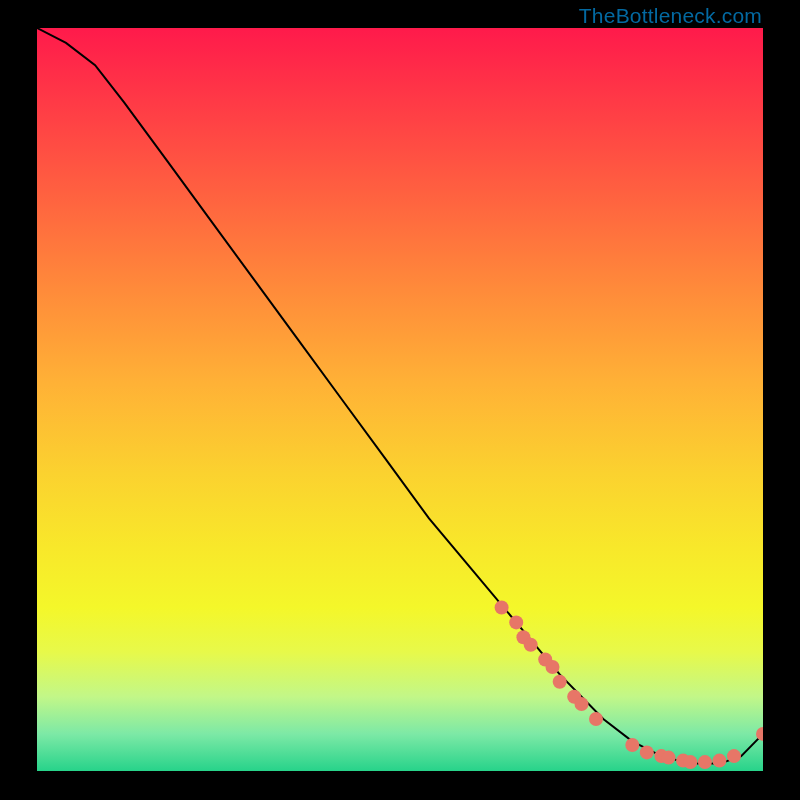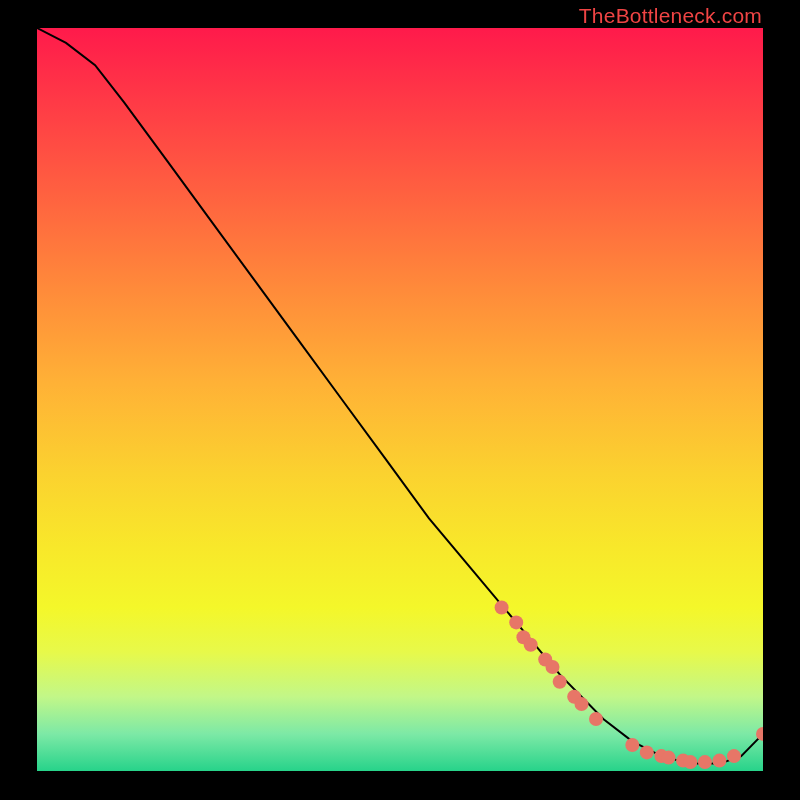--- a/index.html
+++ b/index.html
@@ -35,21 +35,21 @@
       #e7f94a 84%,
       #c2f788 90%,
       #7de9a6 95%,
       #27d38a 100%
     );
   }
   .attribution {
     position: absolute;
     top: 4px;
     right: 38px;
-    color: #ef4444;
+    color: #0369a1;
     font-size: 21px;
     font-weight: 400;
     letter-spacing: 0.2px;
   }
   svg.curve {
     position: absolute;
     left: 0; top: 0;
     width: 726px;
     height: 743px;
     pointer-events: none;

